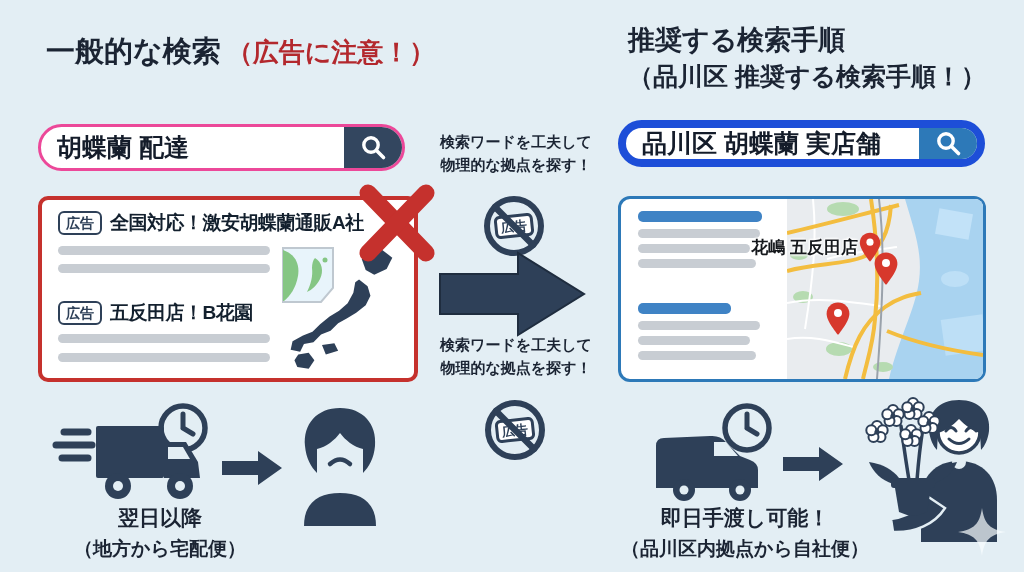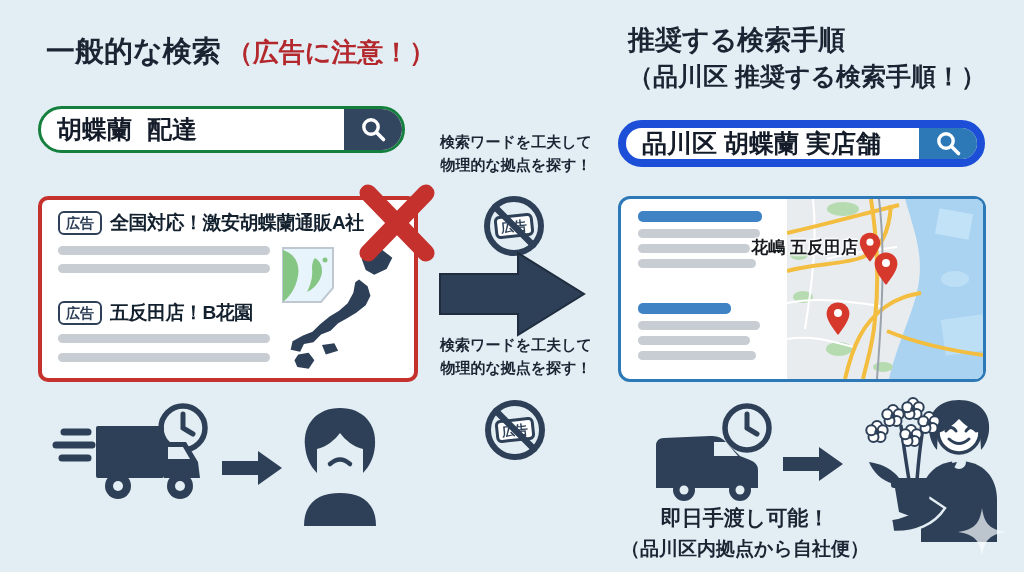--- a/index.html
+++ b/index.html
@@ -11,21 +11,21 @@
 
   
   .title-left { left:46px; top:32px; font-size:29px; font-weight:bold; color:#1b2433; white-space:nowrap; }
   .title-left .warn { color:#b3282d; font-size:26px; margin-left:6px; }
   .title-right { left:628px; top:22px; width:410px; color:#1b2433; font-weight:bold; }
   .title-right .l1 { font-size:27px; }
   .title-right .l2 { font-size:25px; margin-top:2px; }
 
   
   .searchbar { height:47px; background:#ffffff; border-radius:24px; display:flex; align-items:center; overflow:hidden; }
-  .sb-left { left:38px; top:106px; width:367px; border:3px solid #15803d;font-family:Liberation Mono, monospace; }
+  .sb-left { left:38px; top:124px; width:367px; border:3px solid #ec4899; }
   .sb-right { left:618px; top:120px; width:367px; border:8px solid #1d4ed8; }
   .sb-query { flex:1; padding-left:16px; font-size:25px; font-weight:bold; color:#141c2a; white-space:nowrap; overflow:hidden; }
   .sb-btn { width:58px; height:100%; display:flex; align-items:center; justify-content:center; }
   .sb-left .sb-btn { background:#33465f; }
   .sb-right .sb-btn { background:#2d79b8; }
 
   
   .card { background:#ffffff; }
   .card-left { left:38px; top:196px; width:380px; height:186px; border:4px solid #c5312d; border-radius:10px; }
   .card-right { left:618px; top:196px; width:368px; height:186px; border:3px solid #2d79b8; border-radius:12px; }
@@ -234,20 +234,24 @@
     <polygon points="0,11 36,11 36,1 60,18 36,35 36,25 0,25" fill="#2e4058"></polygon>
   </svg>
 
   <svg class="abs" style="left:290px; top:406px;" width="100" height="120" viewBox="0 0 100 120">
     <ellipse cx="50" cy="42" rx="24" ry="27" fill="#e3eef4"></ellipse>
     <path d="M50,2 C27,2 13,18 15,40 C16,52 21,61 27,67 L27,43 C36,41 45,34 50,27 C55,34 64,41 73,43 L73,67 C79,61 84,52 85,40 C87,18 73,2 50,2 Z" fill="#2e4058"></path>
     <path d="M40,58 Q50,49 60,58" fill="none" stroke="#2e4058" stroke-width="4.5" stroke-linecap="round"></path>
     <path d="M14,120 C14,97 28,87 50,87 C72,87 86,97 86,120 Z" fill="#2e4058"></path>
   </svg>
 
+  <div class="abs caption caption-left">
+    <div class="cap-l1">翌日以降</div>
+    <div class="cap-l2">（地方から宅配便）</div>
+  </div>
 
   <svg class="abs" style="left:648px; top:398px;" width="130" height="110" viewBox="0 0 130 110">
     <circle cx="99" cy="30" r="22" fill="#e3eef4" stroke="#2e4058" stroke-width="5.5"></circle>
     <path d="M99,30 V16 M99,30 L109,36" fill="none" stroke="#2e4058" stroke-width="5" stroke-linecap="round"></path>
     <path d="M8,90 V48 Q8,40 16,40 L62,38 Q72,37 78,44 L92,58 L102,62 Q110,65 110,72 V90 Z" fill="#2e4058"></path>
     <path d="M66,44 h12 l12,14 h-24 z" fill="#e3eef4"></path>
     <circle cx="36" cy="92" r="11" fill="#2e4058"></circle>
       <circle cx="36" cy="92" r="4.5" fill="#e3eef4"></circle>
     <circle cx="92" cy="92" r="11" fill="#2e4058"></circle>
       <circle cx="92" cy="92" r="4.5" fill="#e3eef4"></circle>

